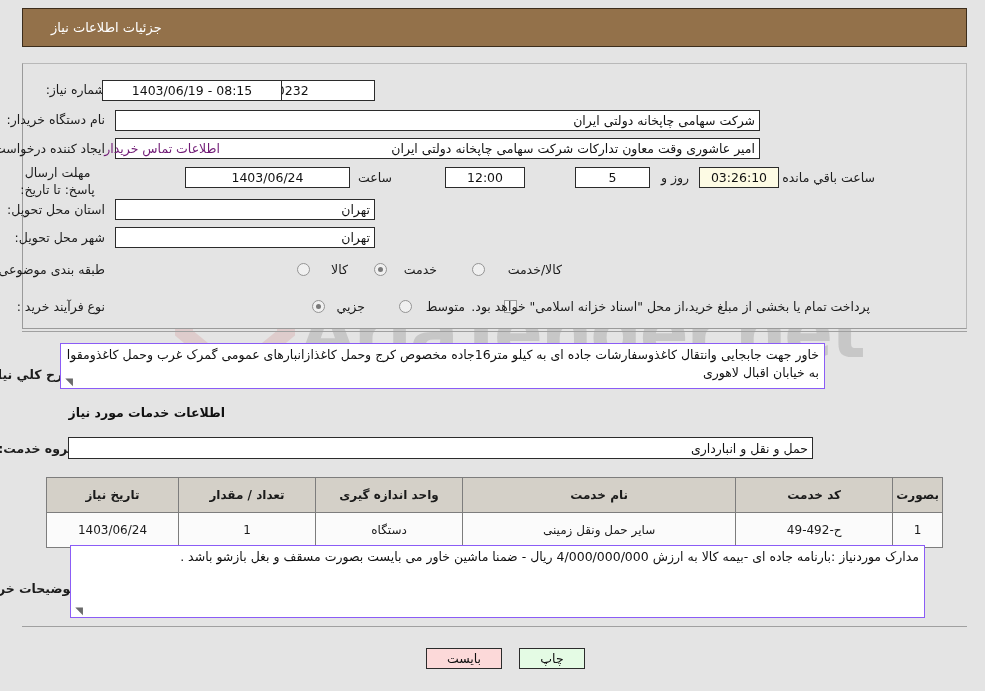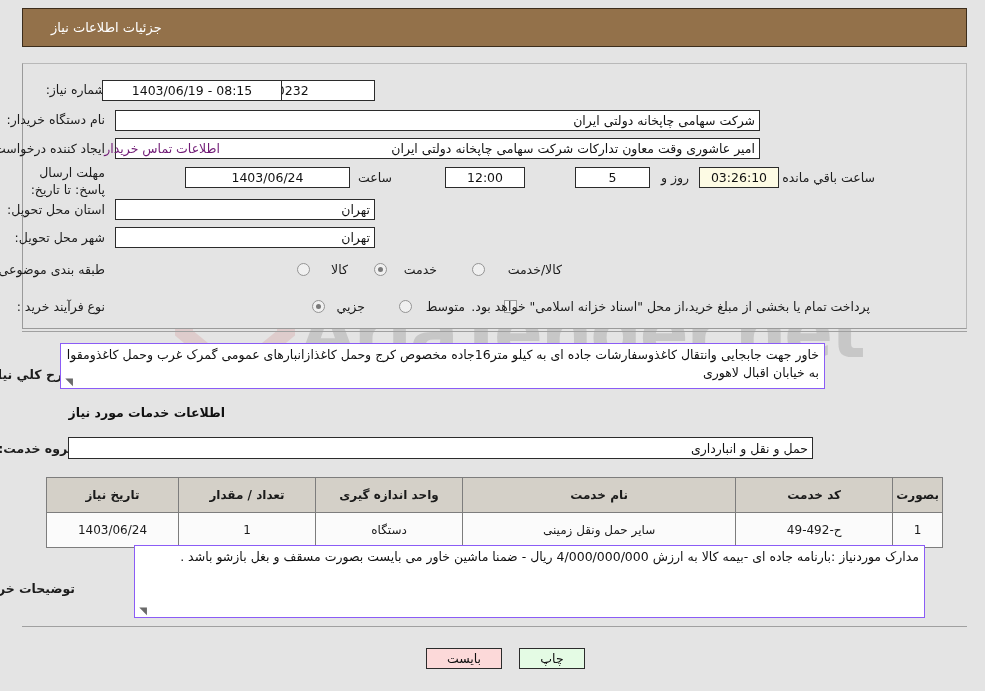--- a/index.html
+++ b/index.html
@@ -88,21 +88,21 @@
     border-top: 1px solid #a0a0a0;
     z-index: 11;
   }
 
   
   .lbl {
     position: absolute;
     font-size: 12.5px;
     color: #1c1c1c;
     white-space: nowrap;
-    text-align: right;
+    text-align: center;
     z-index: 12;
   }
   .lbl-b { font-weight: bold; }
   .fld {
     position: absolute;
     box-sizing: border-box;
     background: #ffffff;
     border: 1px solid #2b2b2b;
     font-size: 12.5px;
     color: #111;
@@ -316,21 +316,21 @@
         <td class="ltr">ح-492-49</td>
         <td>سایر حمل ونقل زمینی</td>
         <td>دستگاه</td>
         <td class="ltr">1</td>
         <td class="ltr">1403/06/24</td>
       </tr>
     </tbody>
   </table>
 
   <div class="lbl lbl-b" style="right:910px; top:581px;">توضیحات خریدار:</div>
-  <div class="ta" style="right:60px; top:545px; width:791px; height:73px;">
+  <div class="ta" style="right:60px; top:545px; width:855px; height:73px;">
     <span>مدارک موردنیاز :بارنامه جاده ای -بیمه کالا به ارزش 4/000/000/000 ریال - ضمنا ماشین خاور می بایست بصورت مسقف و بغل بازشو باشد .</span>
     <span class="grip">◥</span>
   </div>
 
   <div class="hr-sep" style="top:626px;"></div>
 
   <div class="btn" id="btn-print">چاپ</div>
   <div class="btn" id="btn-back">بایست</div>
 
 </div>

